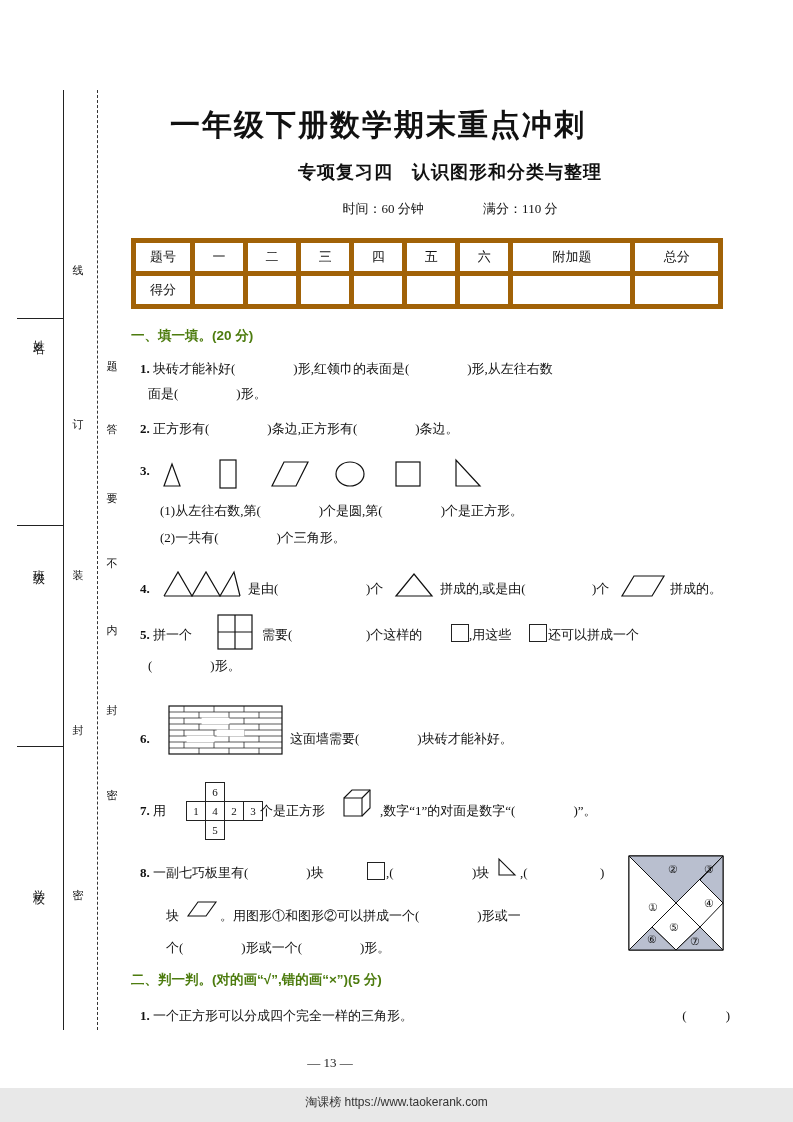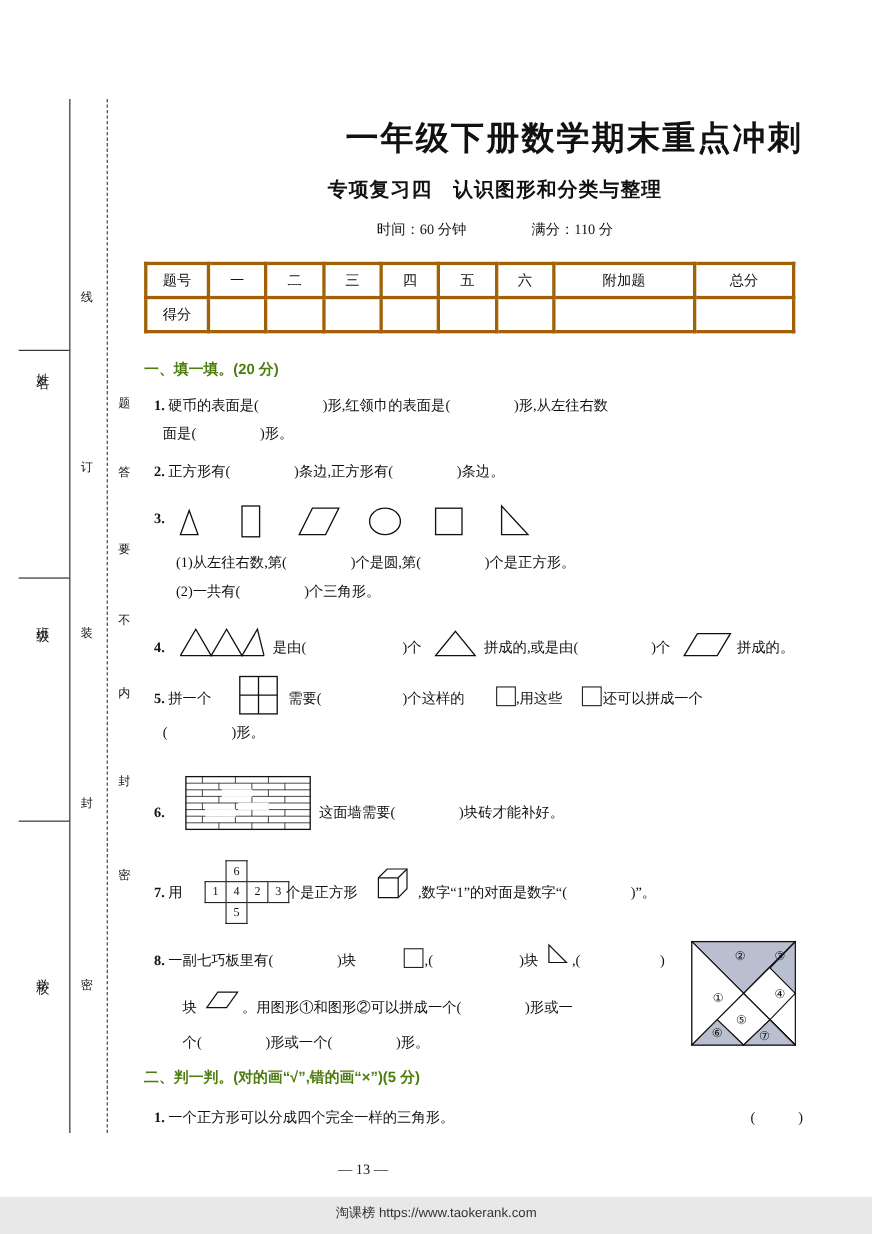--- a/index.html
+++ b/index.html
@@ -26,21 +26,21 @@
     color:#111;
     font-family:"Liberation Serif", serif;
   }
   .vtext.small{font-size:11px;letter-spacing:10px;}
 
   .vrule{position:absolute;border-top:1px solid #222;width:46px;}
 
   
   .title{
     position:absolute;left:170px;top:105px;width:560px;
-    text-align:right;
+    text-align:left;
     font-size:30px;font-weight:bold;
     font-family:"Liberation Sans", sans-serif;
     letter-spacing:2px;
   }
   .subtitle{
     position:absolute;left:170px;top:160px;width:560px;
     text-align:center;font-size:18px;font-weight:bold;
     font-family:"Liberation Sans", sans-serif;
     letter-spacing:1px;
   }
@@ -50,21 +50,21 @@
   }
   .meta span{margin:0 28px;}
 
   
   .scoretable{
     position:absolute;left:131px;top:238px;width:592px;
     border-collapse:collapse;
     font-size:13px;
   }
   .scoretable td{
-    border:3px solid #a16207;
+    border:5px solid #a16207;
     height:26px;
     text-align:center;
     vertical-align:middle;
   }
   .scoretable td.head{width:52px;}
 
   
   .sec{
     position:absolute;
     font-size:13.5px;
@@ -169,21 +169,21 @@
       <td></td>
       <td></td>
     </tr>
   </tbody>
     </table>
 
   <div class="sec" style="left:131px;top:327px;">一、填一填。(20 分)</div>
 
   <div class="q" style="left:140px;top:358px;width:600px;">
     <span class="b">1.</span>
-    <span>硬币的表面是(</span><span class="blank"></span><span>)形,红领巾的表面是(</span><span class="blank"></span><span>)形,从左往右数</span>
+    <span>块砖才能补好(</span><span class="blank"></span><span>)形,红领巾的表面是(</span><span class="blank"></span><span>)形,从左往右数</span>
   </div>
   <div class="q" style="left:148px;top:383px;width:600px;">
     <span>面是(</span><span class="blank"></span><span>)形。</span>
   </div>
 
   <div class="q" style="left:140px;top:418px;width:600px;">
     <span class="b">2.</span>
     <span>正方形有(</span><span class="blank"></span><span>)条边,正方形有(</span><span class="blank"></span><span>)条边。</span>
   </div>
 

